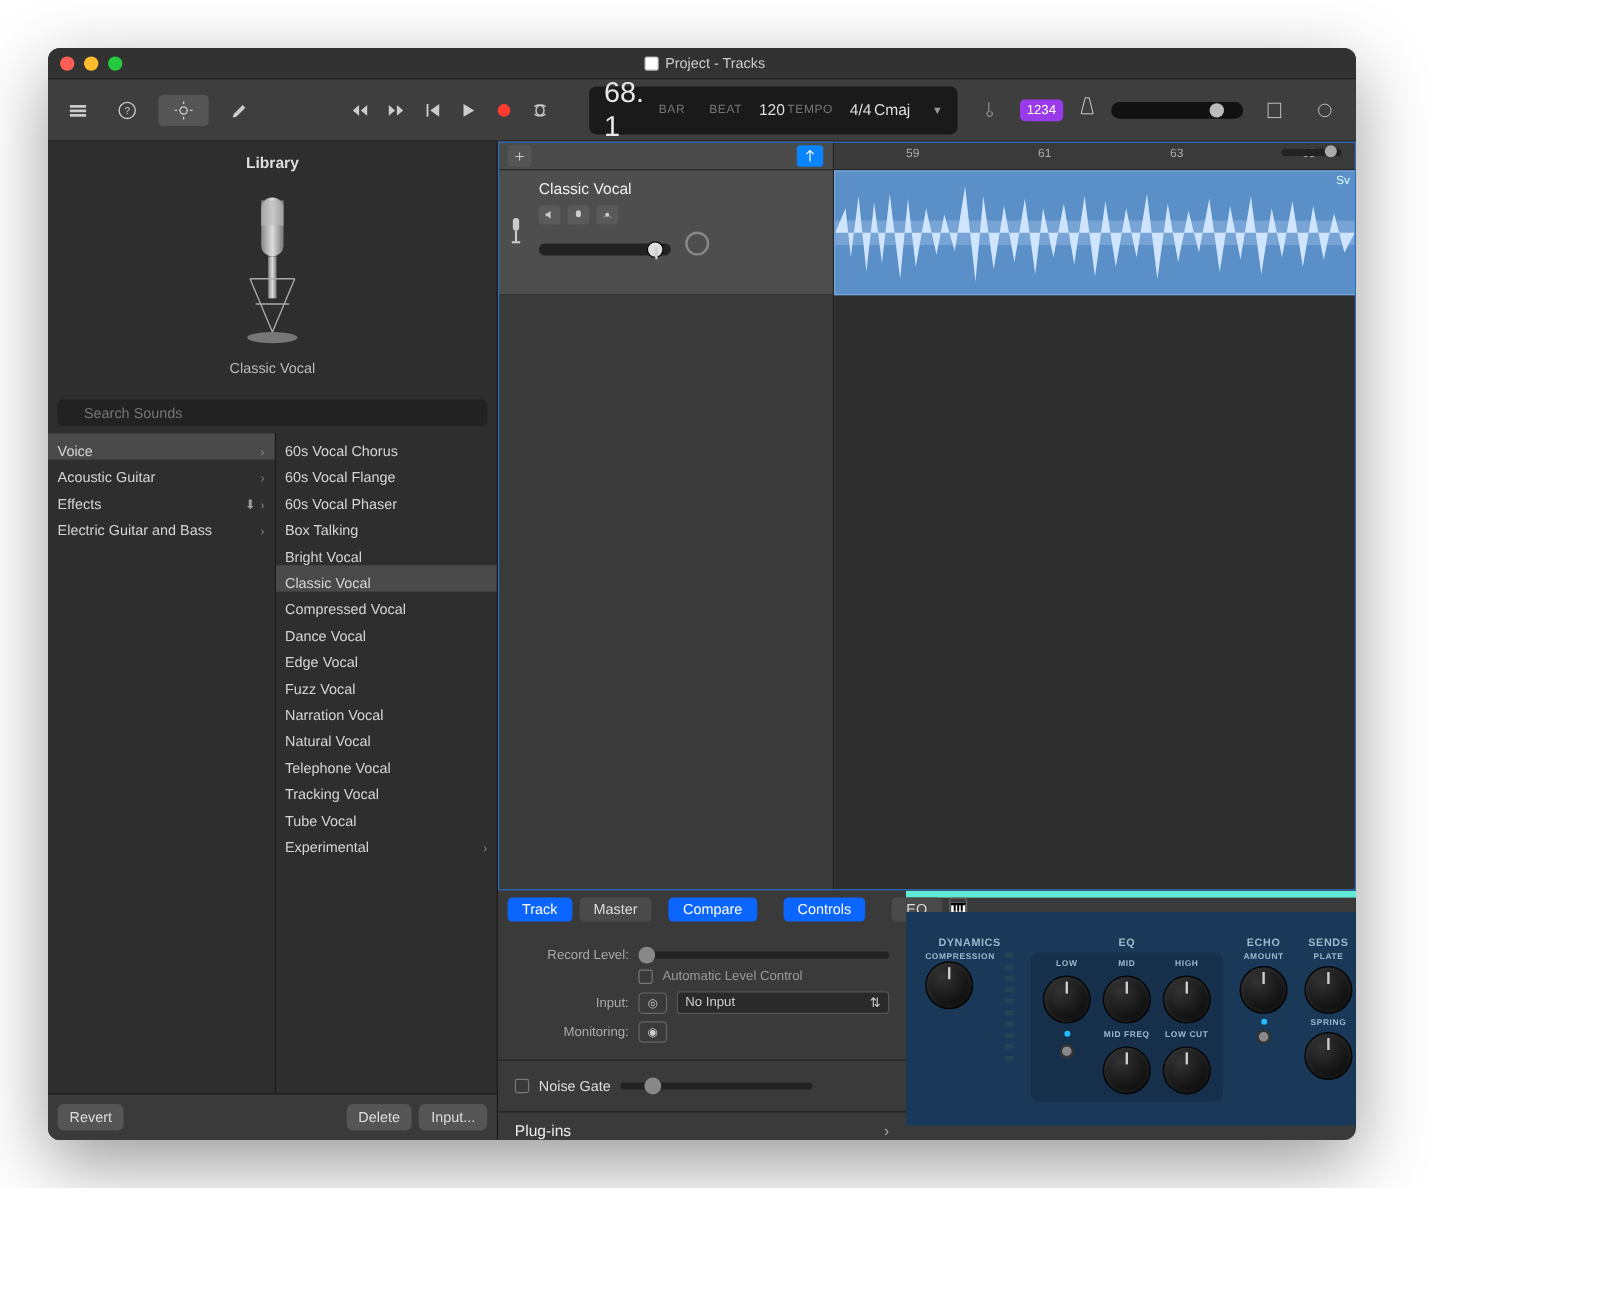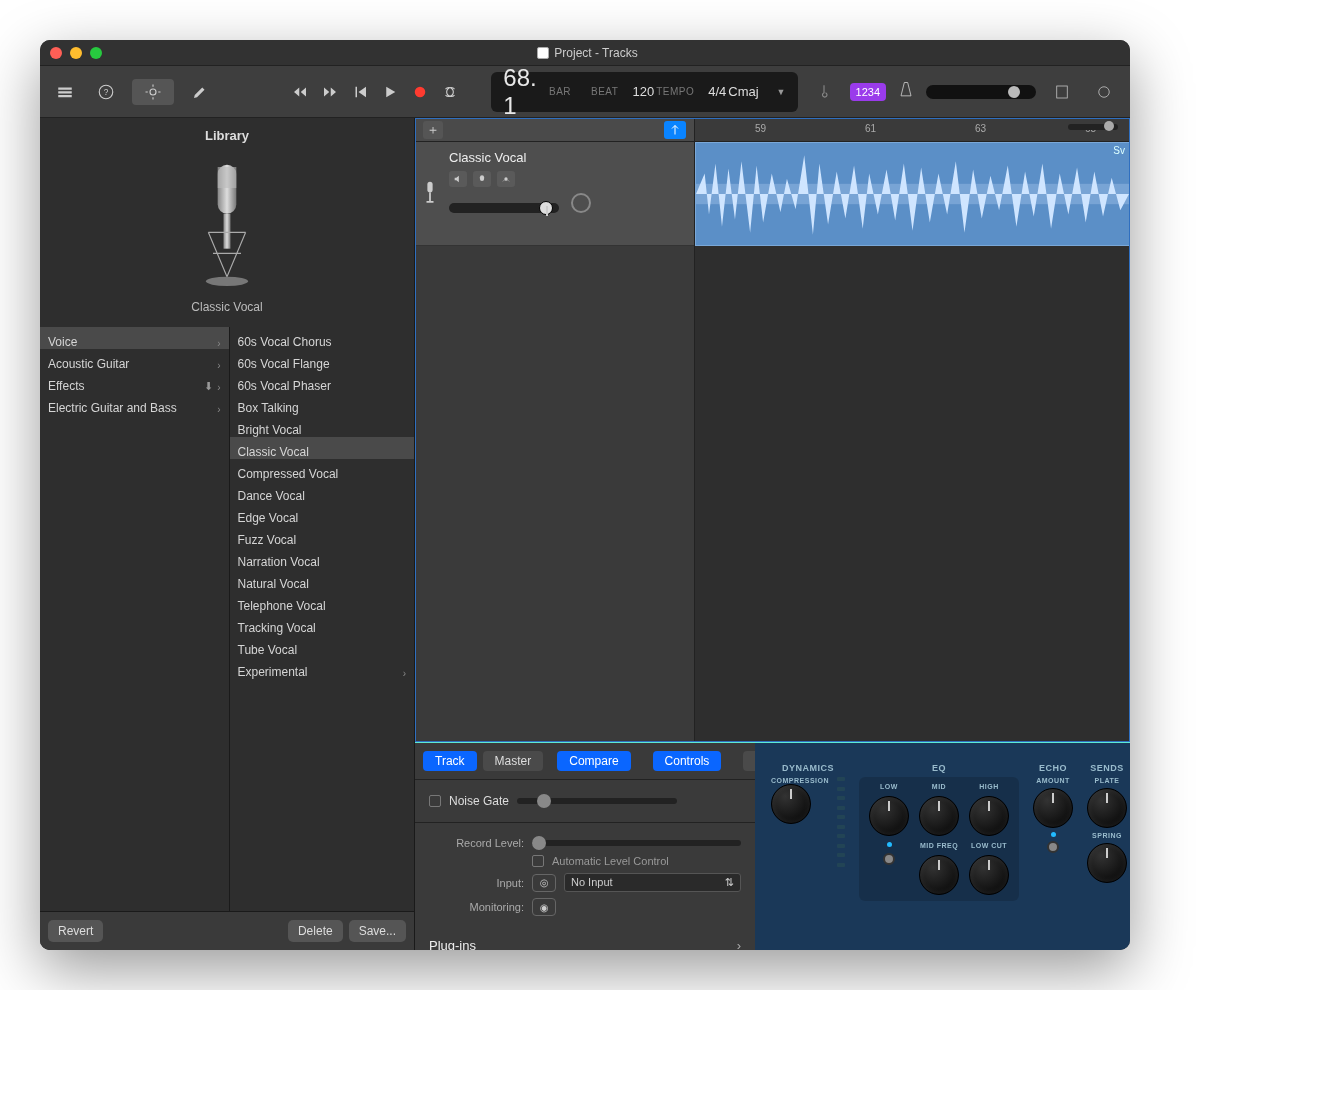--- a/index.html
+++ b/index.html
@@ -80,21 +80,21 @@
   .zoomslider { position:absolute; right:12px; top:6px; width:50px; height:6px; background:#222; border-radius:3px; }
   .zoomslider::after{ content:""; position:absolute; right:4px; top:-3px; width:10px;height:10px;background:#aaa;border-radius:50%; }
   .region-lane { height:104px; position:relative; }
   .region { position:absolute; left:0; right:0; top:0; bottom:0; background:#5b8fc7; border:1px solid #7aa8d8; }
   .region .label { position:absolute; top:2px; right:4px; color:#dff; font-size:10px; }
   .wave { width:100%; height:100%; }
   .tracks-rest { flex:1; background:#2e2e2e; }
 
   .tracks-border { position:absolute; top:0; left:0; right:0; bottom:0; border:1.5px solid #2f6fc0; pointer-events:none; }
 
-  .bottom { display:flex; border-top:1px solid #5eead4; height:208px; }
+  .bottom { display:flex; border-top:6px solid #5eead4; height:208px;align-items:center; }
   .inspector { width:340px; background:#3a3a3a; display:flex; flex-direction:column; }
   .tabs { display:flex; gap:6px; padding:8px; align-items:center; }
   .tab { padding:3px 12px; border-radius:4px; font-size:12px; color:#ddd; background:#4a4a4a; }
   .tab.active { background:#0a66ff; color:#fff; }
   .section { padding:8px 14px; color:#ddd; font-size:12px; }
   .section .row { display:flex; align-items:center; gap:8px; margin:6px 0; }
   .section .lab { color:#aaa; width:95px; text-align:right; font-size:11px; }
   .slider { flex:1; height:6px; background:#222; border-radius:3px; position:relative; }
   .slider .k { position:absolute; left:0; top:-4px; width:14px;height:14px;background:#888;border-radius:50%; }
   .field { flex:1; background:#2a2a2a; border:1px solid #555; border-radius:3px; padding:2px 6px; font-size:11px; color:#ccc; display:flex; justify-content:space-between; }
@@ -247,20 +247,29 @@
               </linearGradient>
             </defs>
           <rect x="22" y="4" width="16" height="42" rx="8" fill="url(#g)"></rect>
           <rect x="22" y="6" width="16" height="18" fill="#bbb" opacity=".6"></rect>
           <rect x="27" y="46" width="6" height="30" fill="url(#g)"></rect>
           <path d="M14 62 L30 100 L46 62 M14 62 L46 62 M18 80 L42 80" stroke="#aaa" fill="none"></path>
           <ellipse cx="30" cy="104" rx="18" ry="4" fill="#777"></ellipse>
         </svg>
         <div>Classic Vocal</div>
       </div>
+      <div class="search-row">
+        <div class="search-wrap">
+          <svg viewBox="0 0 24 24">
+              <circle cx="10" cy="10" r="6" fill="none" stroke="#888" stroke-width="2"></circle>
+              <path d="M15 15l5 5" stroke="#888" stroke-width="2"></path>
+            </svg>
+          <input class="search" placeholder="Search Sounds" style="">
+        </div>
+      </div>
       <div class="columns">
         <div class="col1" id="cats">
             <div class="lrow sel">
               <span>Voice</span>
               <span class="chev">›</span>
             </div>
             <div class="lrow">
               <span>Acoustic Guitar</span>
               <span class="chev">›</span>
             </div>
@@ -323,21 +332,21 @@
             <div class="lrow">
               <span>Experimental</span>
               <span class="chev">›</span>
             </div>
           </div>
       </div>
       <div class="lib-footer">
         <button class="fbtn">Revert</button>
         <div class="fspace"></div>
         <button class="fbtn">Delete</button>
-        <button class="fbtn">Save...</button>
+        <button class="fbtn">Input...</button>
       </div>
     </div>
 
     <div class="main">
       <div class="tracks-area">
         <div class="trackheads">
           <div class="th-top">
             <div class="addbtn">＋</div>
             <div class="catchbtn">
               <svg viewBox="0 0 24 24">
@@ -413,52 +422,52 @@
           <div class="tabs">
             <div class="tab active">Track</div>
             <div class="tab">Master</div>
             <div class="tabs2">
               <div class="tab active">Compare</div>
               <div class="tab active">Controls</div>
               <div class="tab">EQ</div>
             </div>
             <div class="notebtn">🎹</div>
           </div>
+          <div class="section">
+            <div class="row">
+              <span class="lab">Record Level:</span>
+              <div class="slider">
+                  <div class="k"></div>
+                </div>
+            </div>
+            <div class="row">
+              <span class="lab"></span>
+              <span class="check"></span>
+              <span style="color:#999;font-size:11px;">Automatic Level Control</span>
+            </div>
+            <div class="row">
+              <span class="lab">Input:</span>
+              <div class="toggle">◎</div>
+              <div class="field">
+                <span>No Input</span>
+                  <span>⇅</span>
+              </div>
+            </div>
+            <div class="row">
+              <span class="lab">Monitoring:</span>
+              <div class="toggle">◉</div>
+            </div>
+          </div>
           <div class="section" style="border-top:1px solid #222;border-bottom:1px solid #222;">
             <div class="row">
               <span class="check"></span>
               <span>Noise Gate</span>
               <div class="slider" style="max-width:160px;">
                   <div class="k" style="left:20px;"></div>
                 </div>
-            </div>
-          </div>
-          <div class="section">
-            <div class="row">
-              <span class="lab">Record Level:</span>
-              <div class="slider">
-                  <div class="k"></div>
-                </div>
-            </div>
-            <div class="row">
-              <span class="lab"></span>
-              <span class="check"></span>
-              <span style="color:#999;font-size:11px;">Automatic Level Control</span>
-            </div>
-            <div class="row">
-              <span class="lab">Input:</span>
-              <div class="toggle">◎</div>
-              <div class="field">
-                <span>No Input</span>
-                  <span>⇅</span>
-              </div>
-            </div>
-            <div class="row">
-              <span class="lab">Monitoring:</span>
-              <div class="toggle">◉</div>
             </div>
           </div>
           <div class="sect-head">
             <span>Plug-ins</span>
             <span class="chev">›</span>
           </div>
         </div>
 
         <div class="smartctl">
           <div class="panel">

